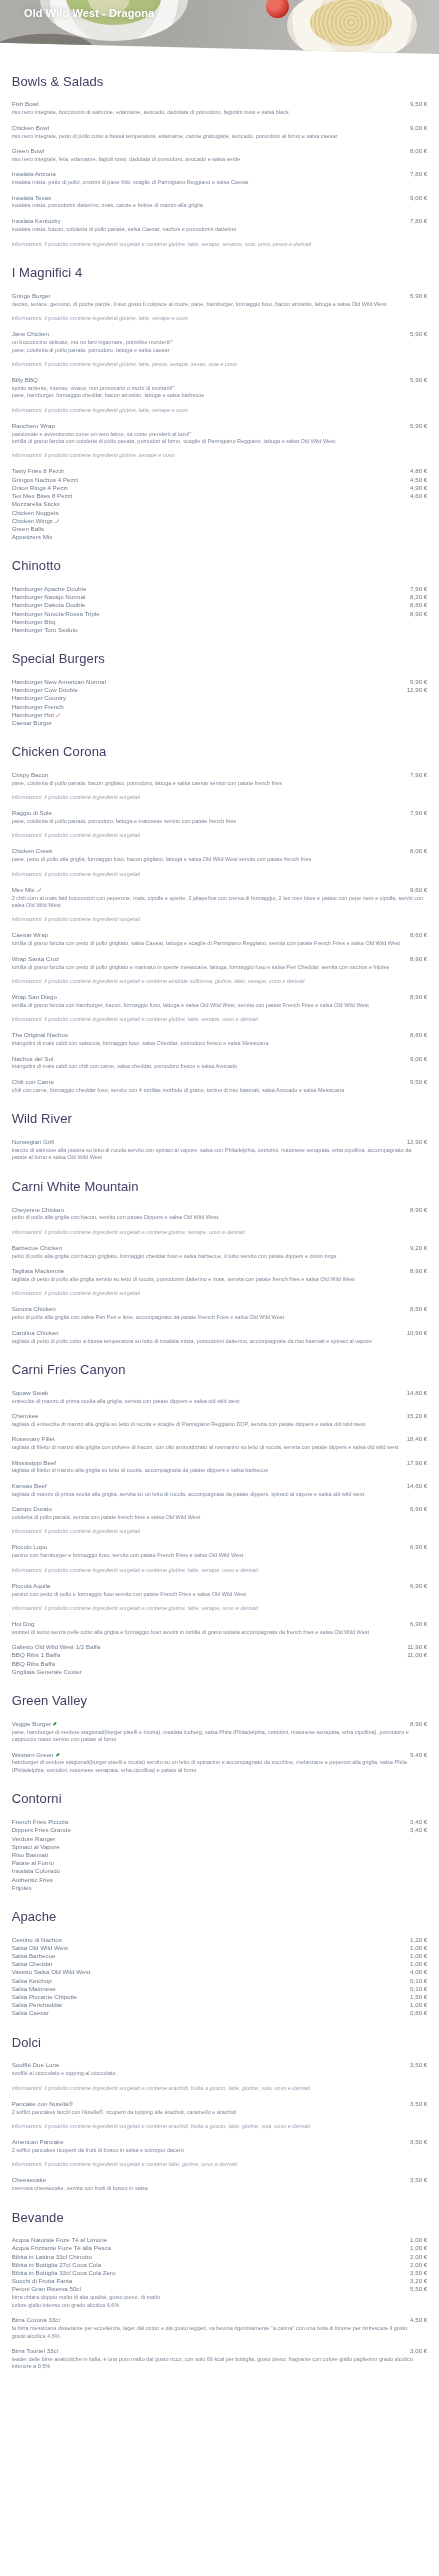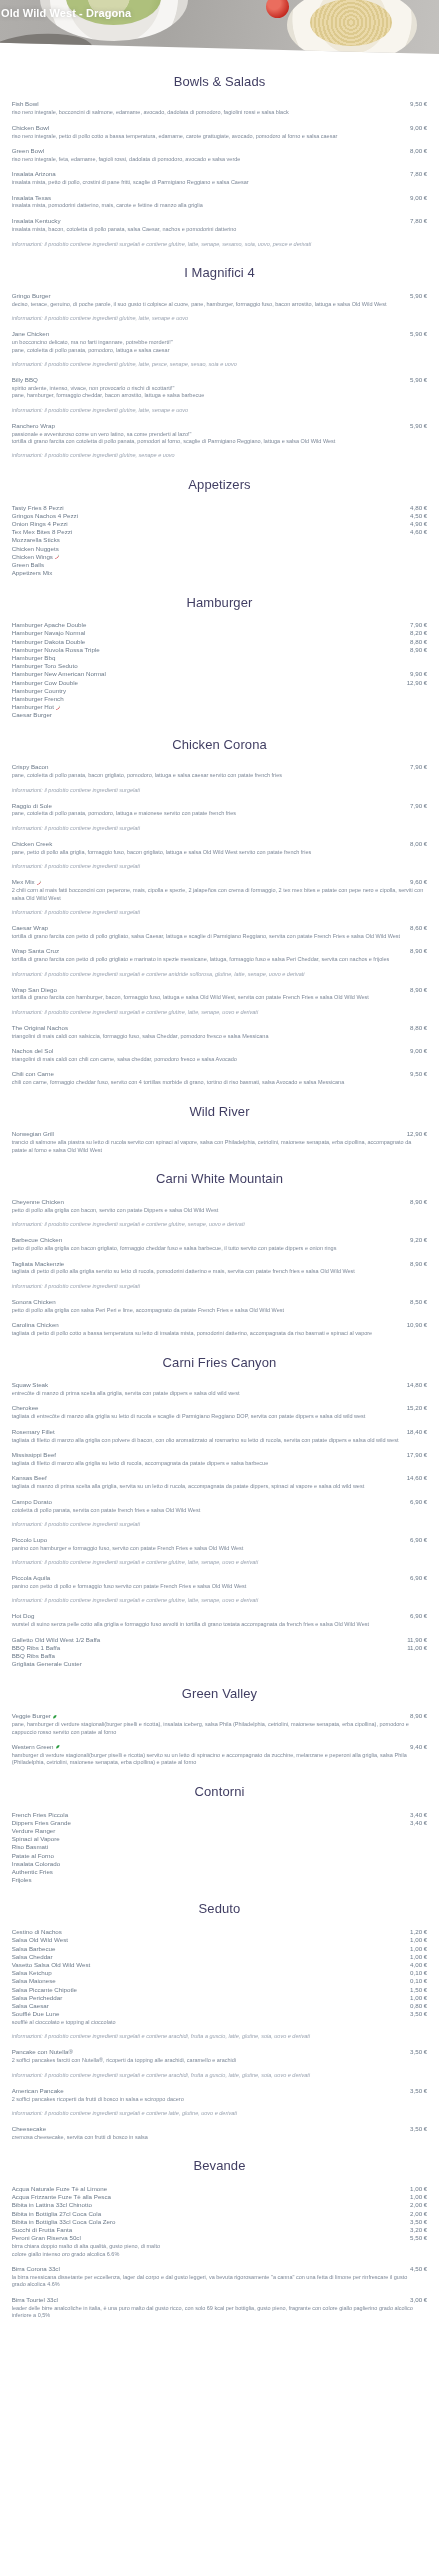--- a/index.html
+++ b/index.html
@@ -15,27 +15,27 @@
   .salad-plate{left:40px;top:-43px;width:148px;height:84px;
       background:radial-gradient(circle at 50% 48%,#e9e7e3 0 54%,#f6f5f3 55% 74%,#dddbd7 75% 100%);}
   .salad{left:66px;top:-29px;width:95px;height:54px;
       background:radial-gradient(circle at 45% 45%,#d3d7ab 0 35%,#aec07c 36% 70%,#9cb168 100%);}
   .tomato{left:266px;top:-5.5px;width:23px;height:23px;
       background:radial-gradient(circle at 35% 35%,#ea6d5e 0 30%,#c3281f 75%);}
   .pasta-plate{left:287px;top:-12.4px;width:130px;height:74px;
       background:radial-gradient(circle at 50% 42%,#efe9da 0 44%,#f8f5ee 45% 76%,#e6e2d7 77%);}
   .pasta{left:310px;top:-1.4px;width:82px;height:47px;
       background:repeating-radial-gradient(circle at 50% 50%,#ead9a9 0 2.1px,#dcc98e 2.1px 4.1px);}
-  .hero h1{position:absolute;left:1px;top:6.9px;margin:0;z-index:5;
+  .hero h1{position:absolute;left:24px;top:6.9px;margin:0;z-index:5;
       font-size:11px;font-weight:bold;color:#ffffff;letter-spacing:0.1px;
       text-shadow:0 0 4.1px rgba(90,90,90,.35);}
 
   
   .content{padding:2.7px 11.7px 1.4px;}
-  h2.section-title{font-size:13px;font-weight:400;color:#413e63;margin:17px 0 11.7px;letter-spacing:0.1px;text-align:center;}
+  h2.section-title{font-size:13px;font-weight:400;color:#413e63;margin:17px 0 11.7px;letter-spacing:0.1px;}
 
   .menu-item{cursor:pointer;}
   .menu-item.detailed{margin:0 0 6.9px;}
   .menu-item.simple .item-row{line-height:8px;}
   .item-row{display:flex;justify-content:space-between;align-items:baseline;}
   .item-title-wrap{display:inline-flex;align-items:center;gap:1.4px;min-width:0;}
   .item-title{font-size:6.2px;color:#6b7989;line-height:8.2px;}
   .item-price{font-size:6.2px;color:#6b7989;white-space:nowrap;margin-left:6.9px;}
   .item-desc{margin:0.7px 0 0;font-size:5.5px;line-height:7.5px;color:#7d8898;}
   .info{font-style:italic;font-size:5.5px;line-height:7.5px;color:#9aa3b1;margin:6.9px 0 7.5px;}
@@ -176,21 +176,20 @@
       <span class="item-price">5,90 €</span>
     </div>
     <p class="item-desc">passionale e avventuroso come un vero latino, sa come prenderti al lazo!"<br>tortilla di grano farcita con cotoletta di pollo panata, pomodori al forno, scaglie di Parmigiano Reggiano, lattuga e salsa Old Wild West</p>
     <p class="info">informazioni: il prodotto contiene ingredienti glutine, senape e uovo</p>
   </div>
 </div>
 
   </section>
 
   <section class="menu-section">
-    <h2 class="section-title">Appetizers</h2>
     <div class="section-items">
   <div class="menu-item simple">
     <div class="item-row">
       <span class="item-title-wrap">
         <span class="item-title">Tasty Fries 8 Pezzi</span>
       </span>
       <span class="item-price">4,80 €</span>
     </div>
 
   </div>
@@ -278,21 +277,21 @@
       </span>
 
     </div>
 
   </div>
 </div>
 
   </section>
 
   <section class="menu-section">
-    <h2 class="section-title">Hamburger</h2>
+    <h2 class="section-title">Chinotto</h2>
     <div class="section-items">
   <div class="menu-item simple">
     <div class="item-row">
       <span class="item-title-wrap">
         <span class="item-title">Hamburger Apache Double</span>
       </span>
       <span class="item-price">7,90 €</span>
     </div>
 
   </div>
@@ -344,20 +343,21 @@
       </span>
 
     </div>
 
   </div>
 </div>
 
   </section>
 
   <section class="menu-section">
+    <h2 class="section-title">Special Burgers</h2>
     <div class="section-items">
   <div class="menu-item simple">
     <div class="item-row">
       <span class="item-title-wrap">
         <span class="item-title">Hamburger New American Normal</span>
       </span>
       <span class="item-price">9,90 €</span>
     </div>
 
   </div>
@@ -909,21 +909,21 @@
       </span>
 
     </div>
 
   </div>
 </div>
 
   </section>
 
   <section class="menu-section">
-    <h2 class="section-title">Seduto</h2>
+    <h2 class="section-title">Apache</h2>
     <div class="section-items">
   <div class="menu-item simple">
     <div class="item-row">
       <span class="item-title-wrap">
         <span class="item-title">Cestino di Nachos</span>
       </span>
       <span class="item-price">1,20 €</span>
     </div>
 
   </div>
@@ -1015,20 +1015,21 @@
       </span>
       <span class="item-price">0,80 €</span>
     </div>
 
   </div>
 </div>
 
   </section>
 
   <section class="menu-section">
+    <h2 class="section-title">Dolci</h2>
     <div class="section-items">
   <div class="menu-item detailed">
     <div class="item-row">
       <span class="item-title-wrap">
         <span class="item-title">Soufflé Due Lune</span>
       </span>
       <span class="item-price">3,50 €</span>
     </div>
     <p class="item-desc">soufflè al cioccolato e topping al cioccolato</p>
     <p class="info">informazioni: il prodotto contiene ingredienti surgelati e contiene arachidi, frutta a guscio, latte, glutine, soia, uovo e derivati</p>

